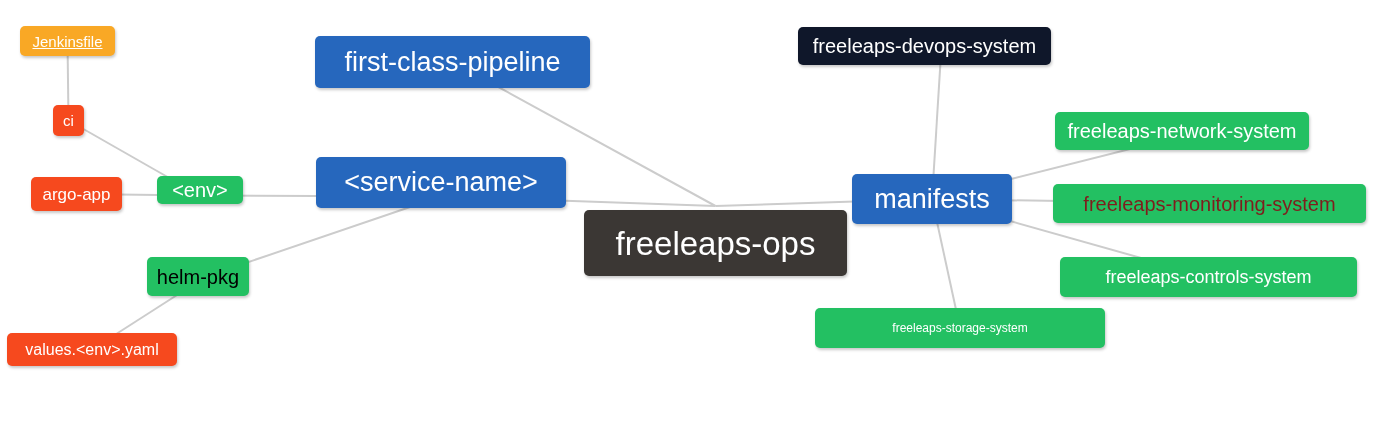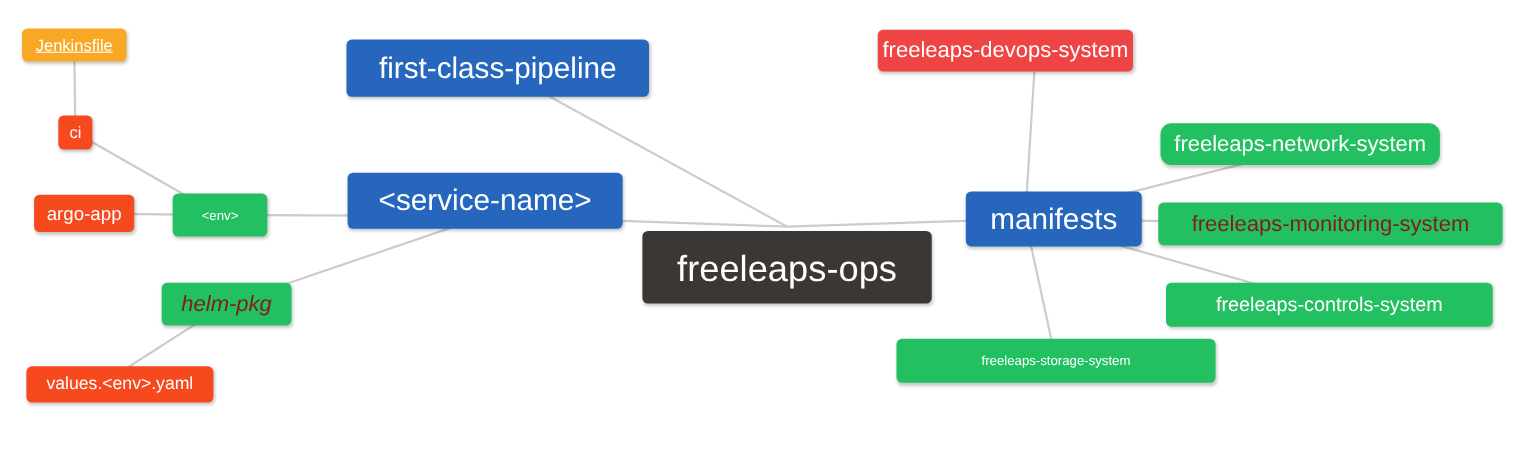--- a/index.html
+++ b/index.html
@@ -72,45 +72,45 @@
   <div class="node-layer">
       <div class="node" style="left: 20px; top: 26px; width: 95px; height: 30px; background: rgb(249, 168, 37); color: rgb(255, 255, 255); font-size: 15px; text-decoration: underline;">
         <span class="node-label">Jenkinsfile</span>
       </div>
       <div class="node" style="left: 53px; top: 105px; width: 31px; height: 31px; background: rgb(246, 73, 30); color: rgb(255, 255, 255); font-size: 15px;">
         <span class="node-label">ci</span>
       </div>
       <div class="node" style="left: 31px; top: 177px; width: 91px; height: 34px; background: rgb(246, 73, 30); color: rgb(255, 255, 255); font-size: 17px;">
         <span class="node-label">argo-app</span>
       </div>
-      <div class="node" style="left: 157px; top: 176px; width: 86px; height: 39px; background: rgb(35, 192, 98); color: rgb(255, 255, 255); font-size: 12px;">
+      <div class="node" style="left: 157px; top: 176px; width: 86px; height: 28px; background: rgb(35, 192, 98); color: rgb(255, 255, 255); font-size: 20px;">
         <span class="node-label">&lt;env&gt;</span>
       </div>
-      <div class="node" style="left: 147px; top: 257px; width: 118px; height: 39px; background: rgb(35, 192, 98); color: #7f1d1d; font-size: 20px; font-style: italic;">
+      <div class="node" style="left: 147px; top: 257px; width: 102px; height: 39px; background: rgb(35, 192, 98); color: #000000; font-size: 20px;">
         <span class="node-label">helm-pkg</span>
       </div>
-      <div class="node" style="left: 24px; top: 333px; width: 170px; height: 33px; background: rgb(246, 73, 30); color: rgb(255, 255, 255); font-size: 16px;">
+      <div class="node" style="left: 7px; top: 333px; width: 170px; height: 33px; background: rgb(246, 73, 30); color: rgb(255, 255, 255); font-size: 16px;">
         <span class="node-label">values.&lt;env&gt;.yaml</span>
       </div>
       <div class="node" style="left: 315px; top: 36px; width: 275px; height: 52px; background: rgb(38, 103, 189); color: rgb(255, 255, 255); font-size: 27px;">
         <span class="node-label">first-class-pipeline</span>
       </div>
       <div class="node" style="left: 316px; top: 157px; width: 250px; height: 51px; background: rgb(38, 103, 189); color: rgb(255, 255, 255); font-size: 27px;">
         <span class="node-label">&lt;service-name&gt;</span>
       </div>
       <div class="node" style="left: 584px; top: 173px; width: 263px; height: 66px; background: rgb(59, 55, 52); color: rgb(255, 255, 255); font-size: 33px; margin-top: 37px;">
         <span class="node-label">freeleaps-ops</span>
       </div>
-      <div class="node" style="left: 852px; top: 174px; width: 160px; height: 50px; background: rgb(38, 103, 189); color: rgb(255, 255, 255); font-size: 27px; margin-left: 26px;">
+      <div class="node" style="left: 852px; top: 174px; width: 160px; height: 50px; background: rgb(38, 103, 189); color: rgb(255, 255, 255); font-size: 27px;">
         <span class="node-label">manifests</span>
       </div>
-      <div class="node" style="left: 798px; top: 27px; width: 232px; height: 38px; background: #ef4444; color: rgb(255, 255, 255); font-size: 20px;">
+      <div class="node" style="left: 798px; top: 27px; width: 253px; height: 38px; background: #0f172a; color: rgb(255, 255, 255); font-size: 20px;">
         <span class="node-label">freeleaps-devops-system</span>
       </div>
-      <div class="node" style="left: 1055px; top: 112px; width: 254px; height: 38px; background: rgb(35, 192, 98); color: rgb(255, 255, 255); font-size: 20px; border-radius: 10px;">
+      <div class="node" style="left: 1055px; top: 112px; width: 254px; height: 38px; background: rgb(35, 192, 98); color: rgb(255, 255, 255); font-size: 20px;">
         <span class="node-label">freeleaps-network-system</span>
       </div>
       <div class="node" style="left: 1053px; top: 184px; width: 313px; height: 39px; background: rgb(35, 192, 98); color: #7f1d1d; font-size: 20px;">
         <span class="node-label">freeleaps-monitoring-system</span>
       </div>
       <div class="node" style="left: 1060px; top: 257px; width: 297px; height: 40px; background: rgb(35, 192, 98); color: rgb(255, 255, 255); font-size: 18px;">
         <span class="node-label">freeleaps-controls-system</span>
       </div>
       <div class="node" style="left: 815px; top: 308px; width: 290px; height: 40px; background: rgb(35, 192, 98); color: rgb(255, 255, 255); font-size: 12px;">
         <span class="node-label">freeleaps-storage-system</span>

